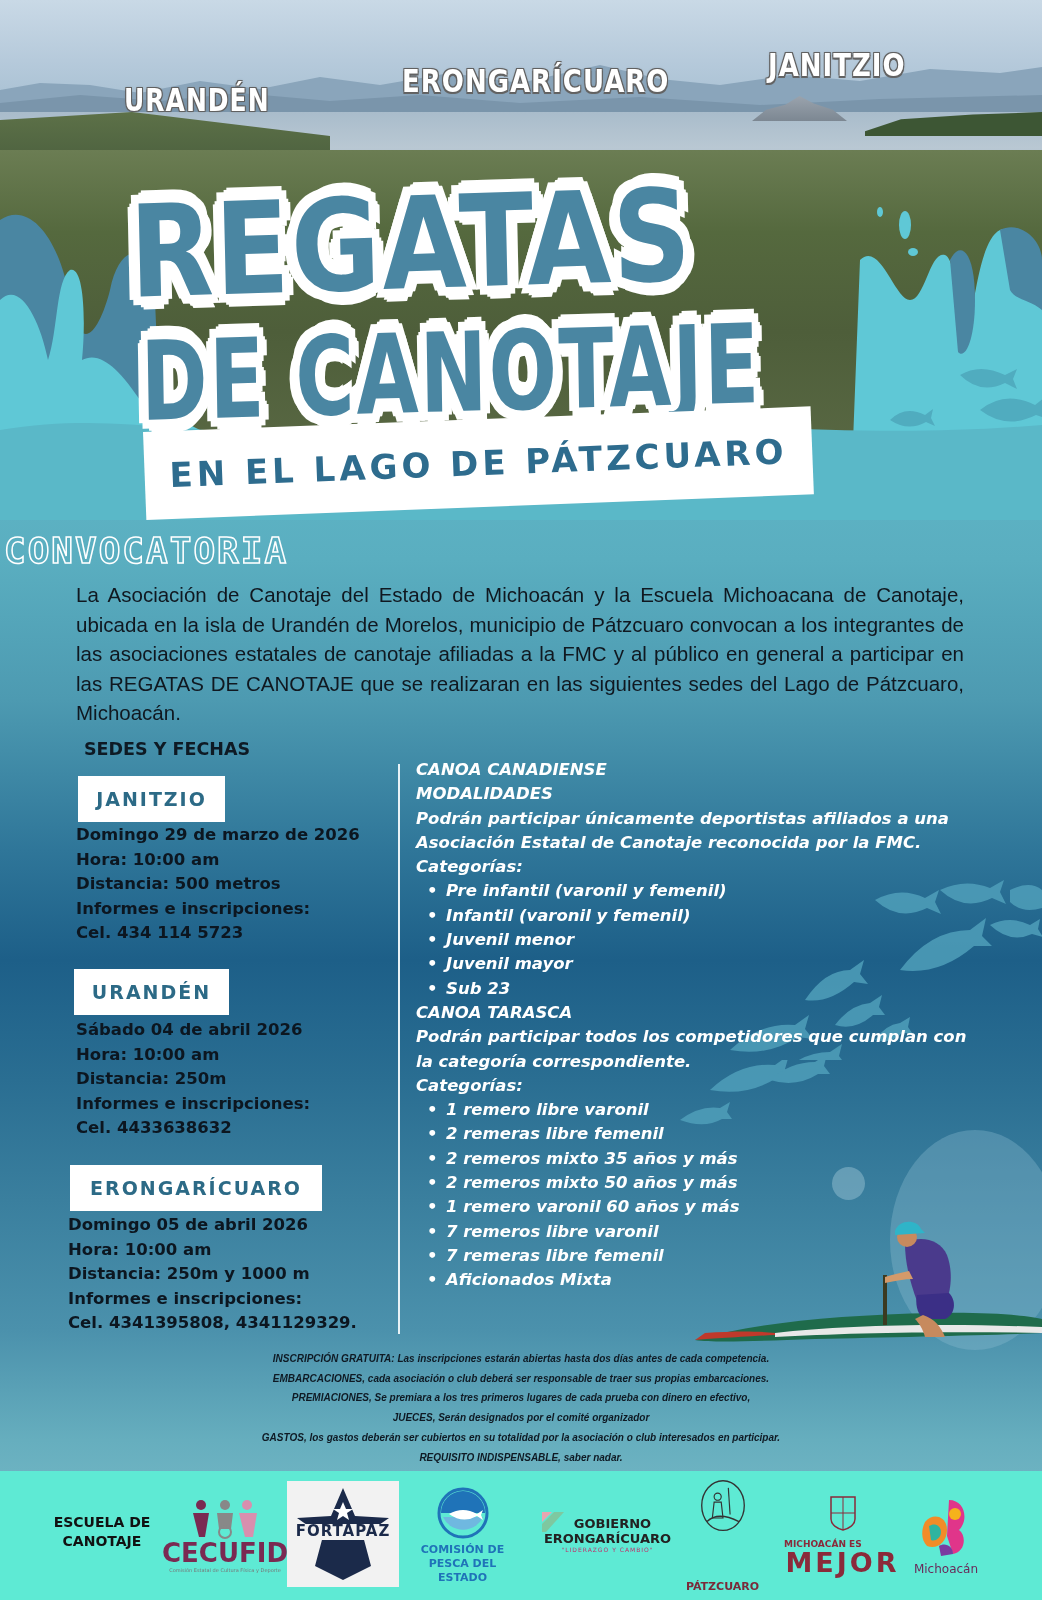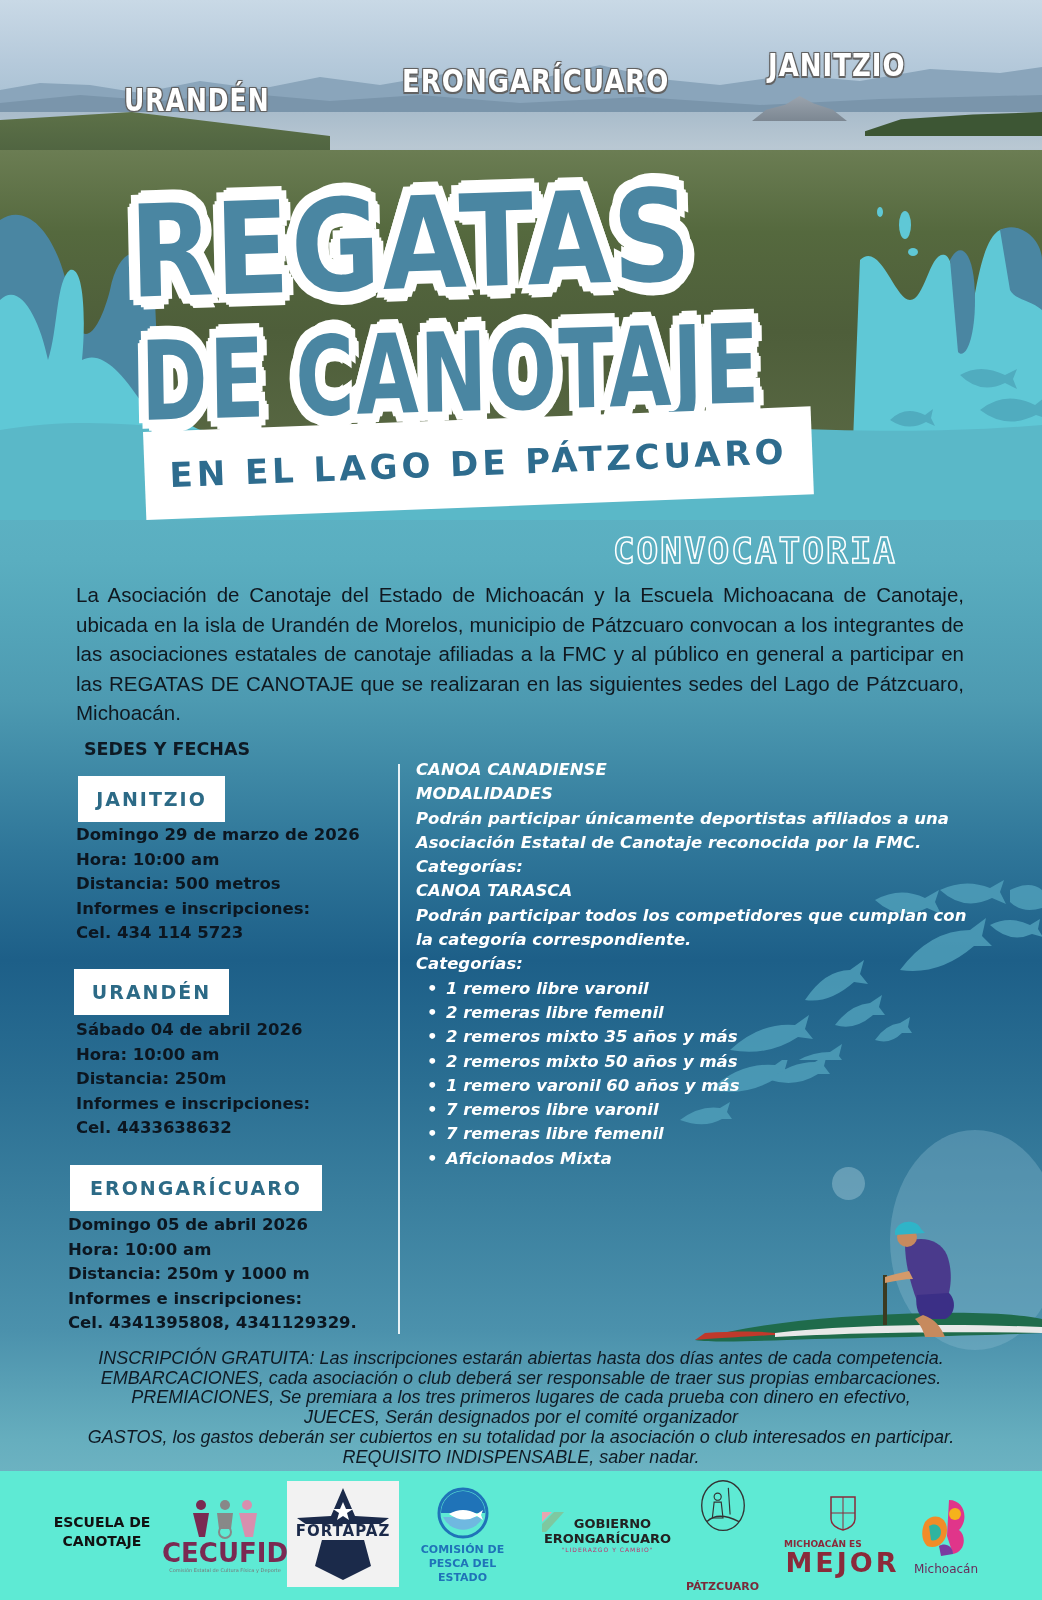--- a/index.html
+++ b/index.html
@@ -81,21 +81,21 @@
     transform: rotate(-2.2deg);
     transform-origin: left top;
     display: flex; align-items: center; justify-content: center;
   }
   .subtitle-text {
     font-family: "DejaVu Sans", sans-serif; font-weight: bold;
     color: #2e6c8e; font-size: 34px; letter-spacing: 4px;
   }
   
   .convocatoria {
-    position: absolute; left: 11px; top: 530px; width: 886px; text-align: right;
+    position: absolute; left: 4px; top: 530px; width: 886px; text-align: left;
     font-family: "DejaVu Sans Mono", monospace; font-weight: bold;
     font-size: 36px; letter-spacing: 2px;
     color: transparent;
     -webkit-text-stroke: 1.5px #ffffff;
   }
   .intro {
     position: absolute; left: 76px; top: 580px; width: 888px;
     font-family: "Liberation Sans", sans-serif;
     font-size: 20.5px; line-height: 29.5px; color: #101820;
     text-align: justify; text-align-last: left;
@@ -127,21 +127,21 @@
   }
   .modal ul { list-style: none; }
   .modal li { padding-left: 30px; position: relative; }
   .modal li::before {
     content: "\2022"; position: absolute; left: 11px; top: 0; font-style: normal;
   }
   
   .notes {
     position: absolute; left: 0; top: 1349px; width: 1042px; text-align: center;
     font-family: "Liberation Sans", sans-serif; font-style: italic;
-    font-size: 18px; line-height: 19.7px; color: #0f1a24;
+    font-size: 10px; line-height: 19.7px; color: #0f1a24; font-weight: bold;
   }
   
   .footer {
     position: absolute; left: 0; top: 1471px; width: 1042px; height: 129px; background: #5eead4;
   }
   .logo { position: absolute; display: flex; flex-direction: column; align-items: center; justify-content: center; }
   .logo-text { font-family: "DejaVu Sans", sans-serif; font-weight: bold; text-align: center; }
   .deco { position: absolute; }
 </style>
 </head>
@@ -270,20 +270,27 @@
   <div>Cel. 4341395808, 4341129329.</div>
 </div>
 
 <div class="divider"></div>
 
 <div class="modal">
   <div>CANOA CANADIENSE</div>
   <div>MODALIDADES</div>
   <div>Podrán participar únicamente deportistas afiliados a una Asociación Estatal de Canotaje reconocida por la FMC.</div>
   <div>Categorías:</div>
+  <ul>
+    <li>Pre infantil (varonil y femenil)</li>
+    <li>Infantil (varonil y femenil)</li>
+    <li>Juvenil menor</li>
+    <li>Juvenil mayor</li>
+    <li>Sub 23</li>
+  </ul>
   <div>CANOA TARASCA</div>
   <div>Podrán participar todos los competidores que cumplan con la categoría correspondiente.</div>
   <div>Categorías:</div>
   <ul>
     <li>1 remero libre varonil</li>
     <li>2 remeras libre femenil</li>
     <li>2 remeros mixto 35 años y más</li>
     <li>2 remeros mixto 50 años y más</li>
     <li>1 remero varonil 60 años y más</li>
     <li>7 remeros libre varonil</li>

